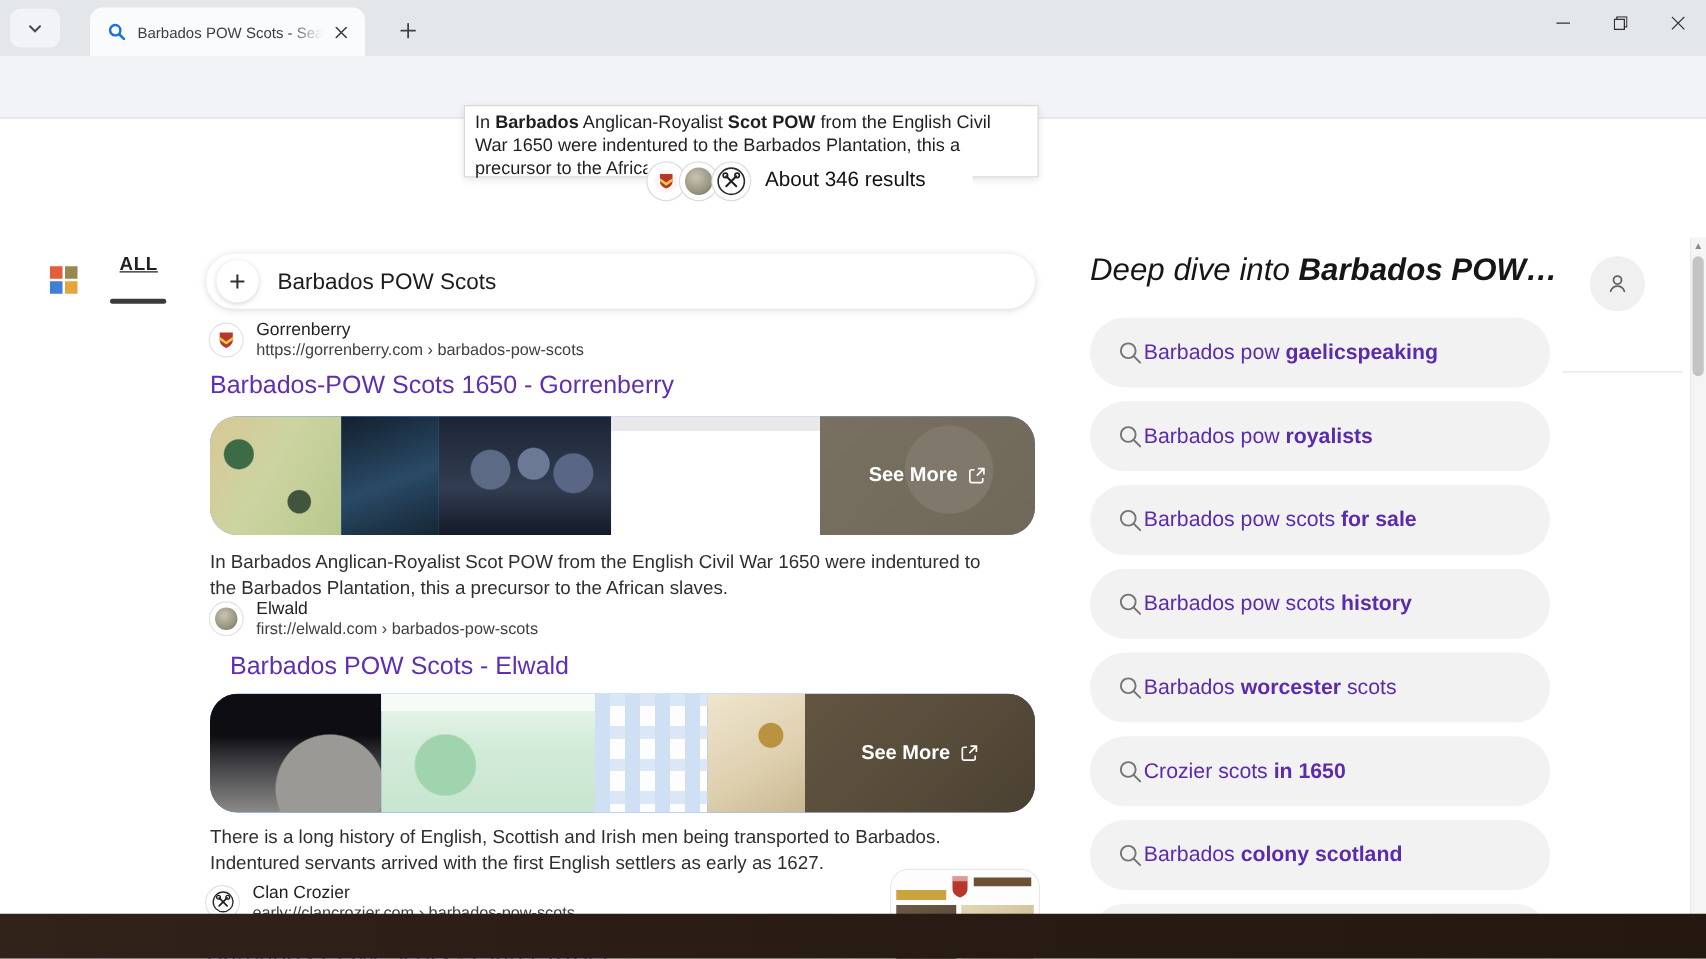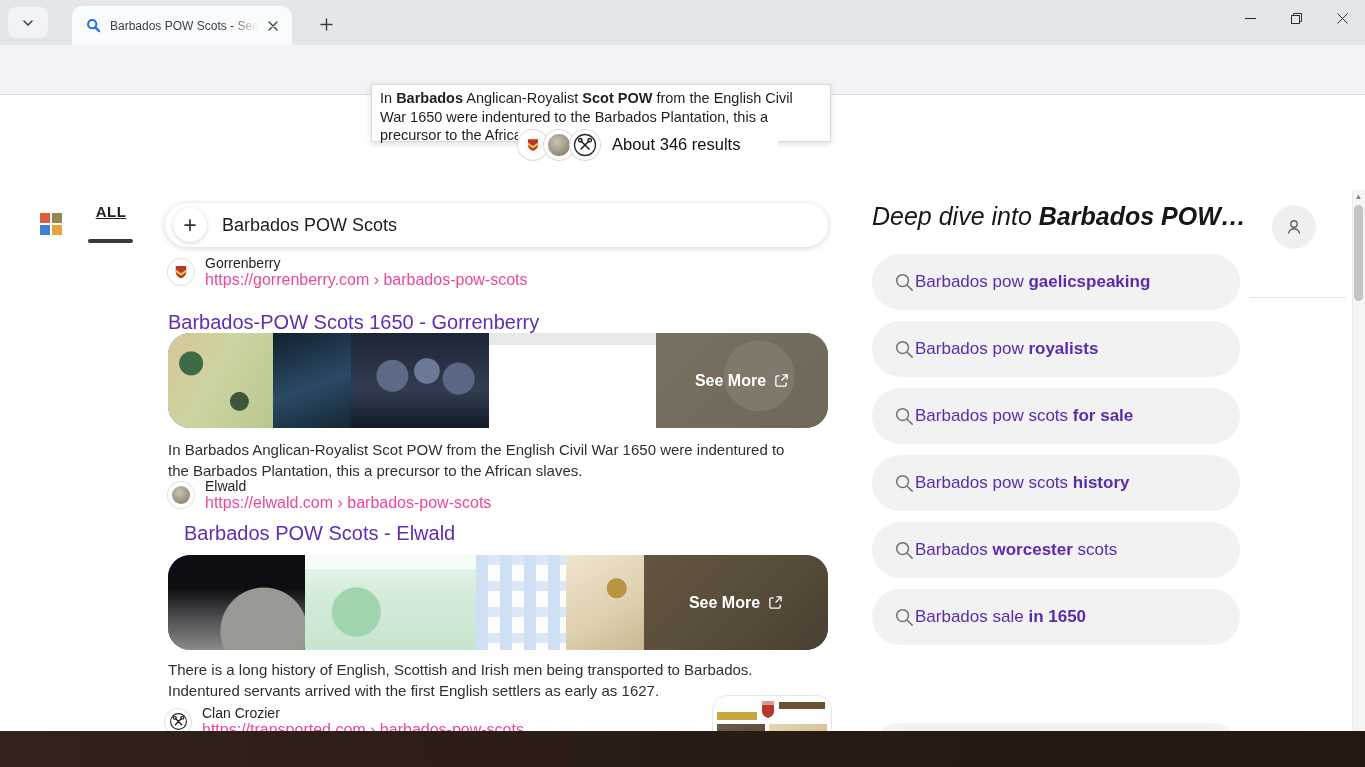--- a/index.html
+++ b/index.html
@@ -44,21 +44,21 @@
   .tooltip { left:371px; top:84px; width:460px; height:58px; background:#fff; border:1px solid #d9d9d9; box-shadow:0 2px 6px rgba(0,0,0,.12); padding:4px 8px; font-size:14.5px; line-height:18.5px; color:#1f1f1f; z-index:30; }
   .tooltip b { font-weight:700; }
   .sources-row { left:518px; top:126px; width:260px; height:37px; background:#fff; display:flex; align-items:center; z-index:31; }
   .srcfav { width:30px; height:30px; border-radius:50%; border:2px solid #fff; background:#fff; box-shadow:0 0 0 1px #dcdcdc; display:flex; align-items:center; justify-content:center; overflow:hidden; }
   .srcfav + .srcfav { margin-left:-4px; }
   .about-results { font-size:16.5px; color:#111; margin-left:12px; white-space:nowrap; }
 
   .result-head { display:flex; align-items:center; gap:11px; }
   .fav26 { width:26px; height:26px; border-radius:50%; background:#fff; box-shadow:0 0 0 1px #e2e2e2; display:flex; align-items:center; justify-content:center; overflow:hidden; flex:none; }
   .sitename { font-size:14px; color:#1f1f1f; line-height:17px; }
-  .siteurl { font-size:16px; color:#ec4899; line-height:16px; }
+  .siteurl { font-size:13px; color:#404040; line-height:16px; }
   .rtitle { font-size:20px; color:#5f2eb3; white-space:nowrap; }
   .snippet { font-size:15px; color:#2f2f2f; line-height:21px; }
 
   .carousel { height:95px; border-radius:22px; overflow:hidden; display:flex; gap:0; background:#3b82f6; }
   .tile { height:95px; flex:none; }
   .seemore { flex:1; position:relative; }
   .seemore-ov { position:absolute; inset:0; background:rgba(43,38,31,.55); display:flex; align-items:center; justify-content:center; gap:8px; color:#fff; font-size:16px; font-weight:700; }
   .t11 { background:radial-gradient(circle at 22% 32%, #3c6b46 0 11%, transparent 12%),radial-gradient(circle at 68% 72%, #41543c 0 9%, transparent 10%),linear-gradient(120deg,#d8c795,#ccd4a1 45%,#b8c88d); }
   .t12 { background:linear-gradient(160deg,#12202e,#2a4a66 55%,#152634); }
   .t13 { background:radial-gradient(circle at 30% 45%, #5d6a85 0 14%, transparent 15%),radial-gradient(circle at 55% 40%, #6b7896 0 13%, transparent 14%),radial-gradient(circle at 78% 48%, #596685 0 13%, transparent 14%),linear-gradient(180deg,#1c2535,#323d52 60%,#131a27); }
@@ -196,21 +196,21 @@
       <svg width="18" height="18" viewBox="0 0 24 24">
           <path d="M5 4h14v8c0 4.5-3.6 7.2-7 8.4C8.6 19.2 5 16.5 5 12z" fill="#b8362c"></path>
           <path d="M5 8.5l7 5 7-5v3.4l-7 5-7-5z" fill="#e9c94b"></path>
         </svg>
     </span>
     <span>
       <div class="sitename">Gorrenberry</div>
       <div class="siteurl">https://gorrenberry.com › barbados-pow-scots</div>
     </span>
   </div>
-  <a class="abs rtitle" style="left:168px; top:216px">Barbados-POW Scots 1650 - Gorrenberry</a>
+  <a class="abs rtitle" style="left:168px; top:202px">Barbados-POW Scots 1650 - Gorrenberry</a>
   <div class="abs carousel" style="left:168px; top:238px; width:660px">
     <div class="tile t11" style="width:105px"></div>
     <div class="tile t12" style="width:78px"></div>
     <div class="tile t13" style="width:138px"></div>
     <div class="tile t14" style="width:167px"></div>
     <div class="tile t15 seemore">
       <div class="seemore-ov">
         <span>See More</span>
         <svg width="15" height="15" viewBox="0 0 16 16">
             <path d="M6 3H3.5A1.5 1.5 0 0 0 2 4.5v8A1.5 1.5 0 0 0 3.5 14h8a1.5 1.5 0 0 0 1.5-1.5V10" fill="none" stroke="#fff" stroke-width="1.4"></path>
@@ -220,21 +220,21 @@
     </div>
   </div>
   <div class="abs snippet" style="left:168px; top:344px; width:630px">In Barbados Anglican-Royalist Scot POW from the English Civil War 1650 were indentured to the Barbados Plantation, this a precursor to the African slaves.</div>
 
   <div class="abs result-head" style="left:168px; top:383px; width:600px">
     <span class="fav26">
       <span style="width:18px;height:18px;border-radius:50%;background:radial-gradient(circle at 40% 35%, #c9c4b2, #9a957f 60%, #6f6b5c)"></span>
     </span>
     <span>
       <div class="sitename">Elwald</div>
-      <div class="siteurl">https://elwald.com › barbados-pow-scots</div>
+      <div class="siteurl">first://elwald.com › barbados-pow-scots</div>
     </span>
   </div>
   <a class="abs rtitle" style="left:184px; top:427px">Barbados POW Scots - Elwald</a>
   <div class="abs carousel" style="left:168px; top:460px; width:660px">
     <div class="tile t21" style="width:137px"></div>
     <div class="tile t22" style="width:171px"></div>
     <div class="tile t23" style="width:90px"></div>
     <div class="tile t24" style="width:78px"></div>
     <div class="tile t25 seemore">
       <div class="seemore-ov">
@@ -252,21 +252,21 @@
     <span class="fav26">
       <svg width="19" height="19" viewBox="0 0 24 24">
           <circle cx="12" cy="12" r="10" fill="#fff" stroke="#2a2a2a" stroke-width="1.4"></circle>
           <path d="M8 8l8 8M16 8l-8 8" stroke="#1d1d1d" stroke-width="1.7" stroke-linecap="round"></path>
           <circle cx="7.3" cy="7.3" r="1.9" fill="none" stroke="#1d1d1d" stroke-width="1.4"></circle>
           <circle cx="16.7" cy="7.3" r="1.9" fill="none" stroke="#1d1d1d" stroke-width="1.4"></circle>
         </svg>
     </span>
     <span>
       <div class="sitename">Clan Crozier</div>
-      <div class="siteurl">https://transported.com › barbados-pow-scots</div>
+      <div class="siteurl">early://clancrozier.com › barbados-pow-scots</div>
     </span>
   </div>
   <a class="abs rtitle" style="left:165px; top:659px">Barbados POW Scots - Clan Crozier</a>
 
   <div class="abs crozthumb">
     <div style="position:absolute;left:0;top:0;width:100%;height:26px;background:#fdfdfd"></div>
     <svg style="position:absolute;left:48px;top:3px" width="14" height="20" viewBox="0 0 14 20">
         <path d="M1 2h12v10c0 4-3 6-6 7-3-1-6-3-6-7z" fill="#b8362c"></path>
         <path d="M1 2h12v4H1z" fill="#fff" opacity=".5"></path>
       </svg>
@@ -319,21 +319,28 @@
         <circle cx="9" cy="9" r="6.2" fill="none" stroke="#757575" stroke-width="1.6"></circle>
         <path d="M13.8 13.8L19 19" stroke="#757575" stroke-width="1.6" stroke-linecap="round"></path>
       </svg>
     <span class="pilltext"><span>Barbados </span><b>worcester</b><span> scots</span></span>
   </div>
   <div class="abs pill" style="top:494px">
     <svg width="21" height="21" viewBox="0 0 22 22">
         <circle cx="9" cy="9" r="6.2" fill="none" stroke="#757575" stroke-width="1.6"></circle>
         <path d="M13.8 13.8L19 19" stroke="#757575" stroke-width="1.6" stroke-linecap="round"></path>
       </svg>
-    <span class="pilltext"><span>Barbados sale </span><b>in 1650</b></span>
+    <span class="pilltext"><span>Crozier scots </span><b>in 1650</b></span>
+  </div>
+  <div class="abs pill" style="top:561px">
+    <svg width="21" height="21" viewBox="0 0 22 22">
+        <circle cx="9" cy="9" r="6.2" fill="none" stroke="#757575" stroke-width="1.6"></circle>
+        <path d="M13.8 13.8L19 19" stroke="#757575" stroke-width="1.6" stroke-linecap="round"></path>
+      </svg>
+    <span class="pilltext"><span>Barbados </span><b>colony scotland</b></span>
   </div>
   <div class="abs pill" style="top:628px">
     <svg width="21" height="21" viewBox="0 0 22 22">
         <circle cx="9" cy="9" r="6.2" fill="none" stroke="#757575" stroke-width="1.6"></circle>
         <path d="M13.8 13.8L19 19" stroke="#757575" stroke-width="1.6" stroke-linecap="round"></path>
       </svg>
     <span class="pilltext"><span>scots </span><b>in</b><span> Barbados </span><b>history</b></span>
   </div>
 
   <div class="abs scrolltrack"></div>

